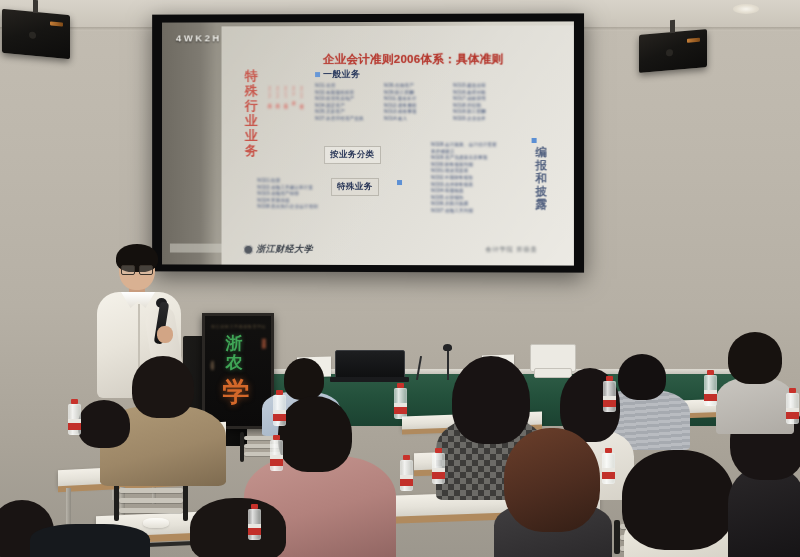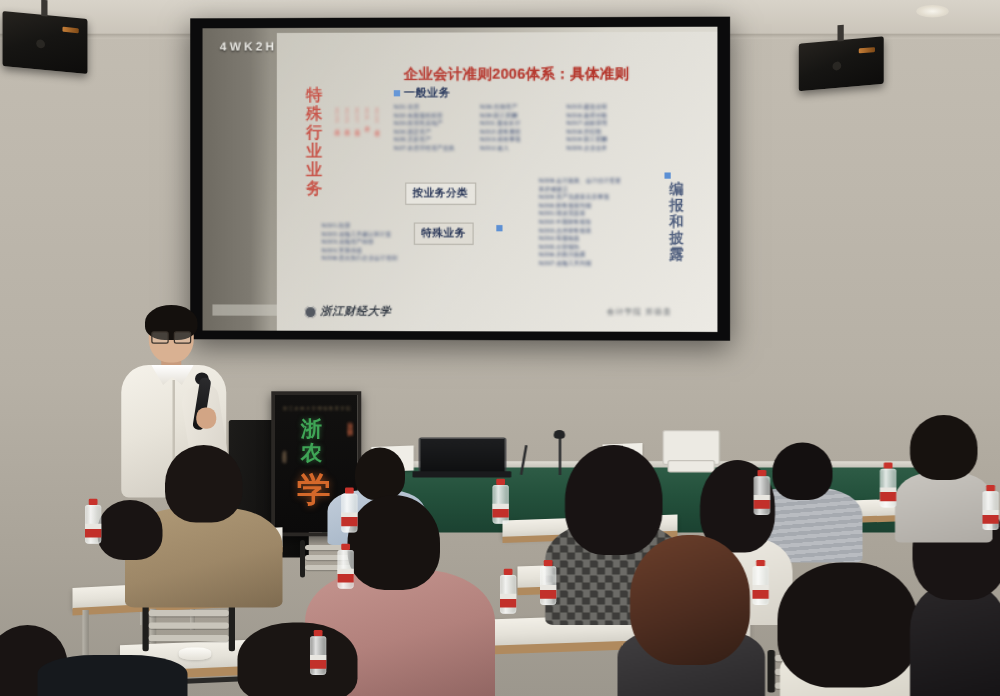--- a/index.html
+++ b/index.html
@@ -94,21 +94,21 @@
   #laptop-base{position:absolute;left:330px;top:377px;width:79px;height:5px;background:#1a1b1d;border-radius:1px;}
   .mic-stand{position:absolute;width:2px;background:#2b2c2e;}
   .mic-head{position:absolute;width:9px;height:7px;border-radius:50% 50% 40% 40%;background:#232426;}
   .paper-prop{position:absolute;background:#f0eee7;box-shadow:0 1px 2px rgba(0,0,0,.25);}
   .chair-stage{position:absolute;background:#eceae3;border:1px solid #c6c3bb;border-radius:2px;}
 
   #podium{position:absolute;left:183px;top:336px;width:64px;height:110px;
         background:linear-gradient(100deg,#1d1c1a 0%,#131211 55%,#0a0a09 100%);border-radius:2px;}
 
   
-  #poster{position:absolute;left:217px;top:313px;width:66px;height:110px;
+  #poster{position:absolute;left:202px;top:313px;width:66px;height:110px;
         background:linear-gradient(180deg,#121110 0%,#0b0a0a 100%);
         border:3px solid #2a2724;box-shadow:0 3px 8px rgba(0,0,0,.5);overflow:hidden;}
   #poster-topline{position:absolute;left:6px;top:8px;font-size:4px;color:#6f5f44;letter-spacing:.6px;
         white-space:nowrap;opacity:.85;}
   #poster-main{position:absolute;left:16px;top:18px;width:26px;color:#3fa556;font-size:17px;
         font-weight:700;line-height:19px;text-align:center;text-shadow:0 0 4px rgba(63,165,86,.55);}
   #poster-big{position:absolute;left:14px;top:58px;width:34px;color:#d4682a;font-size:27px;font-weight:700;
         text-align:center;text-shadow:0 0 6px rgba(212,104,42,.6);}
   #poster-side{position:absolute;right:4px;top:18px;writing-mode:vertical-rl;font-size:5px;color:#a8563a;
         letter-spacing:1px;opacity:.9;}

